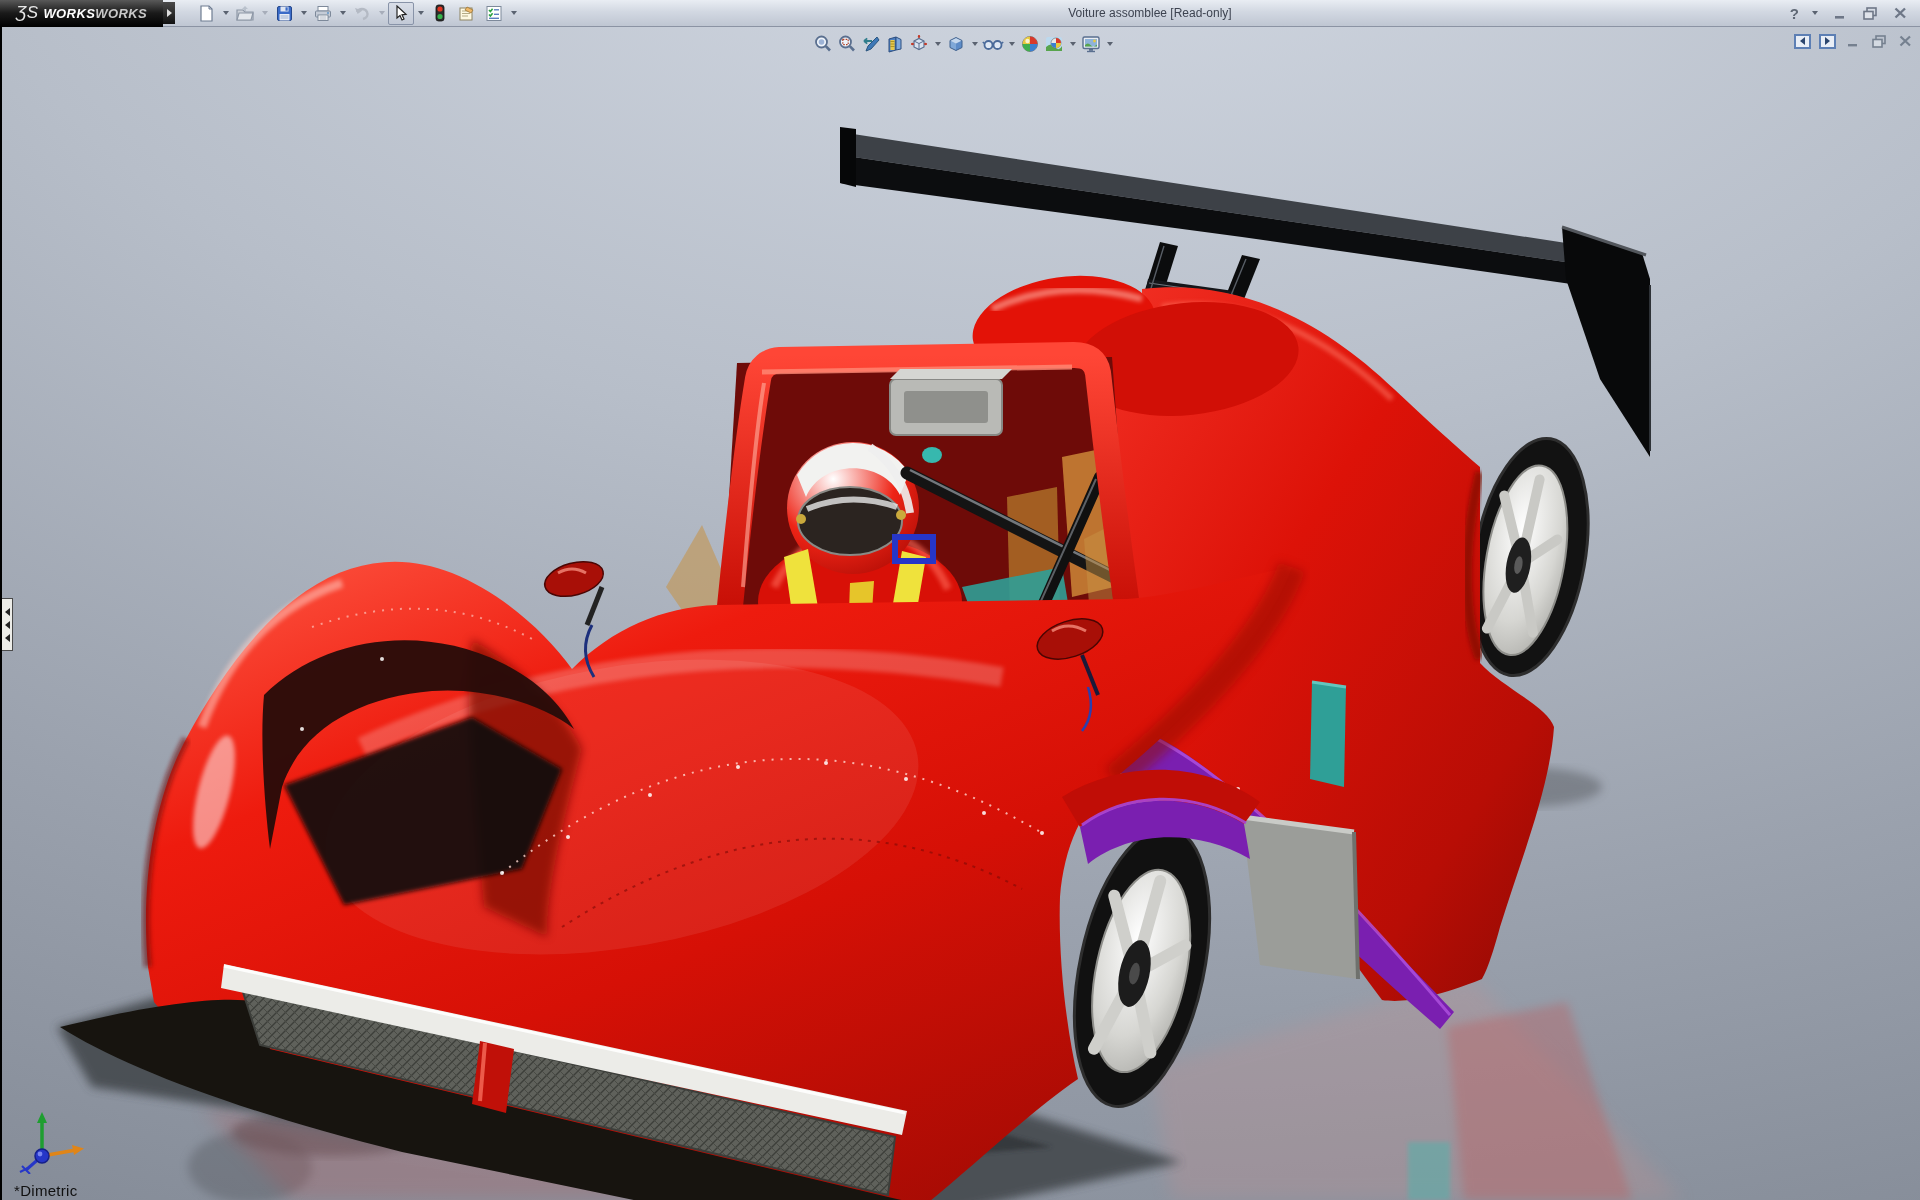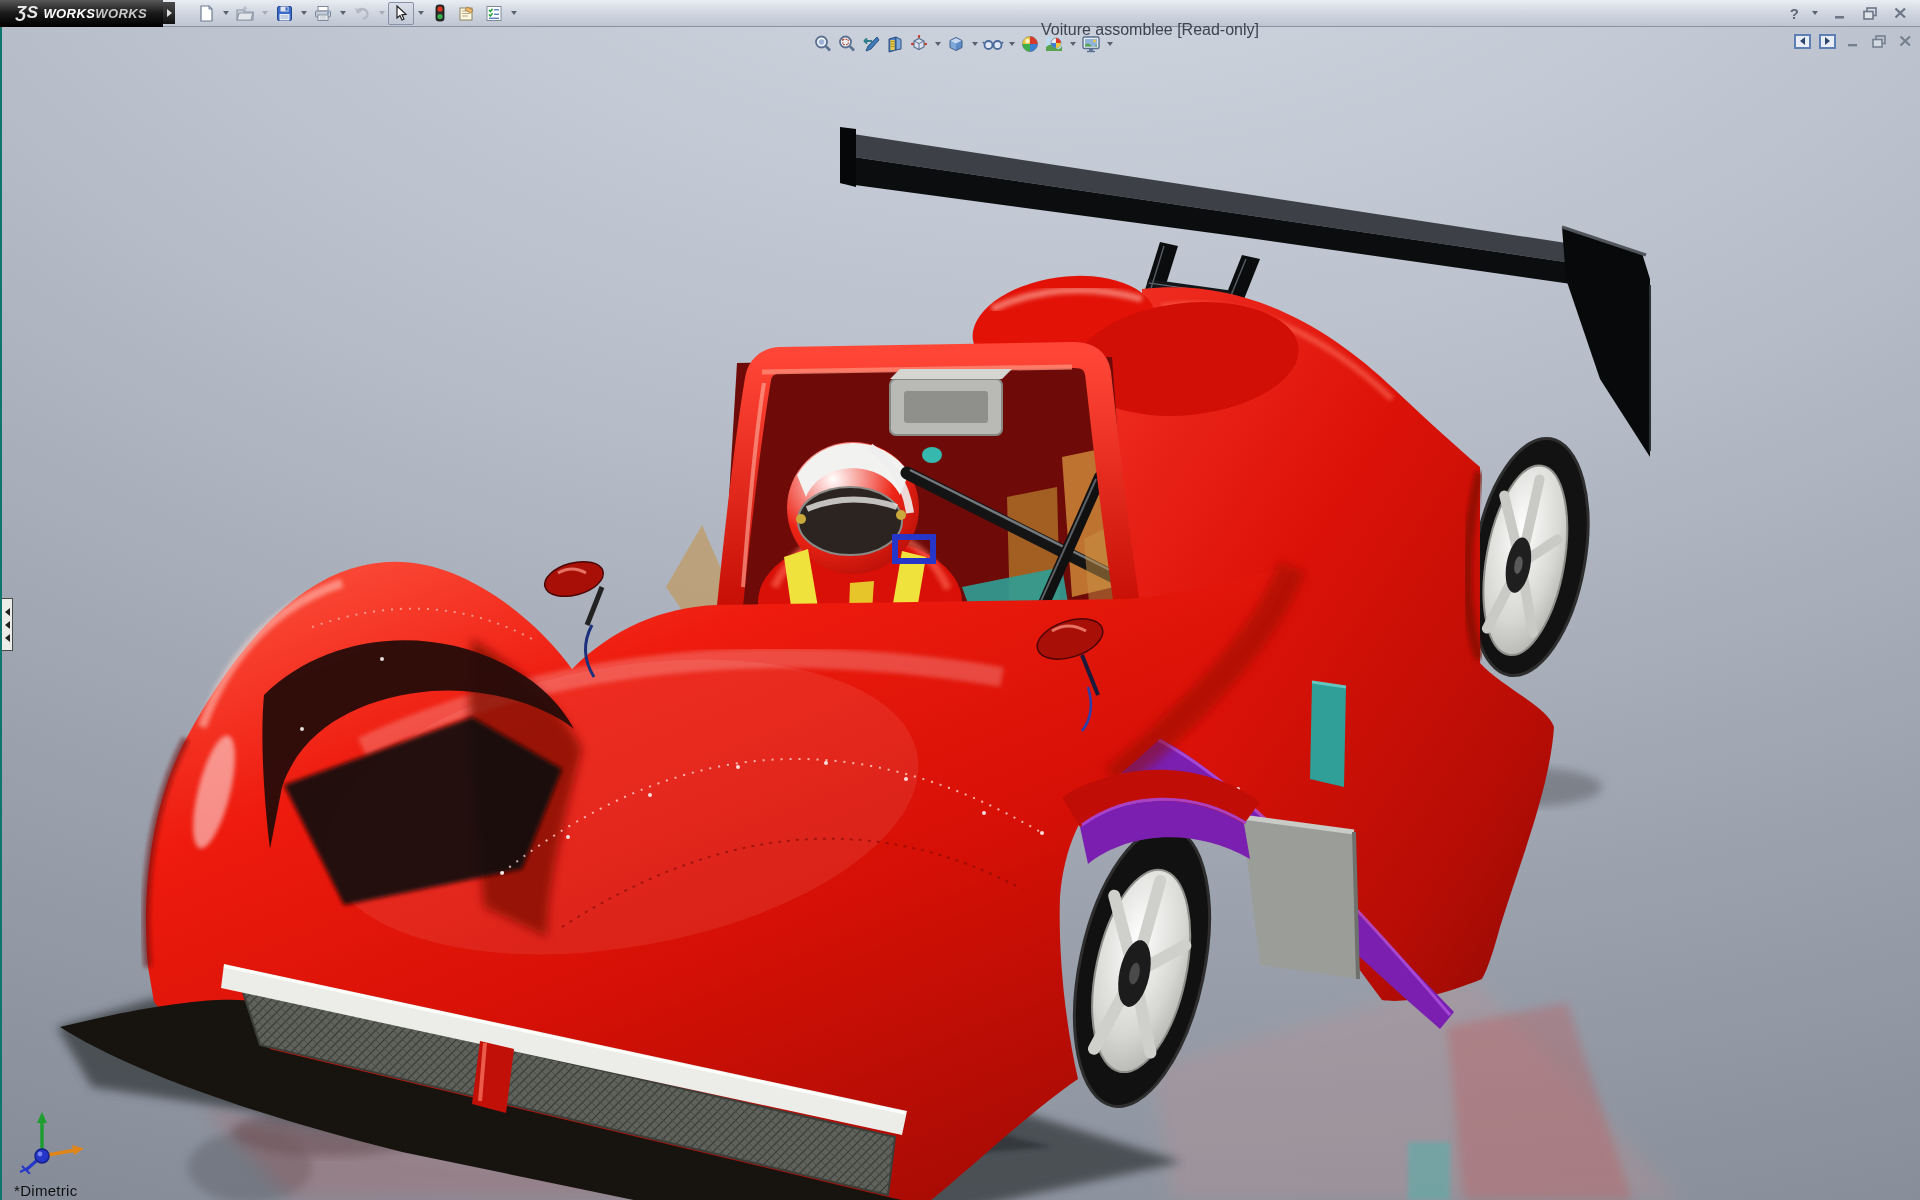--- a/index.html
+++ b/index.html
@@ -8,49 +8,49 @@
   #app { position:relative; width:1920px; height:1200px; }
 
   
   #titlebar { position:absolute; top:0; left:0; width:1920px; height:27px;
     background:linear-gradient(180deg,#e9edf3 0%,#d2d8e2 45%,#bfc6d2 100%);
     border-bottom:1px solid #8b93a3; display:flex; align-items:center; z-index:30; }
   #logo { width:163px; height:27px; flex:0 0 auto;
     background:linear-gradient(180deg,#595959 0%,#1a1a1a 48%,#000 100%);
     color:#fff; display:flex; align-items:center; justify-content:center;
     font-style:italic; font-size:13px; letter-spacing:.4px; }
-  #logo .glyph { font-weight:bold; font-size:17px; margin-right:5px; color:#e8e8e8; }
+  #logo .glyph { font-weight:normal; font-size:17px; margin-right:5px; color:#e8e8e8; }
   #logo .bold { font-weight:bold; color:#fff; }
   #logo .light { font-weight:bold; color:#c9c9c9; }
   #logo-expander { width:12px; height:22px; background:linear-gradient(180deg,#4a4a4a,#111);
     margin-right:18px; display:flex; align-items:center; justify-content:center; }
   #logo-expander .tri { width:0; height:0; border-left:5px solid #ddd;
     border-top:4px solid transparent; border-bottom:4px solid transparent; }
 
   .tb { display:flex; align-items:center; gap:1px; }
   .tbtn { width:26px; height:23px; display:flex; align-items:center; justify-content:center;
     border:1px solid transparent; border-radius:2px; }
   .tbtn.active { background:linear-gradient(180deg,#d9dee8,#c2c9d6);
     border:1px solid #8893a8; }
   .caret { width:11px; height:23px; display:flex; align-items:center; justify-content:center; }
   .caret i { width:0; height:0; border-top:4px solid #5a6270;
     border-left:3.5px solid transparent; border-right:3.5px solid transparent; display:block; }
   .caret.dim i { border-top-color:#a7adba; }
 
-  #title-text { position:absolute; left:1150px; top:16px; height:27px; line-height:27px;
-    transform:translateX(-50%); font-size:16px; color:#3d4350; white-space:nowrap; }
+  #title-text { position:absolute; left:1150px; top:0; height:27px; line-height:27px;
+    transform:translateX(-50%); font-size:12px; color:#3d4350; white-space:nowrap; }
 
   #win-controls { margin-left:auto; display:flex; align-items:center; gap:10px;
     padding-right:10px; }
   #help-btn { font-size:15px; font-weight:bold; color:#5f6875; line-height:27px; }
   .wglyph { display:flex; align-items:center; justify-content:center; width:20px; height:20px; }
 
   
   #viewport { position:absolute; top:27px; left:0; width:1920px; height:1173px;
-    border-left:2px solid #0f766e;padding-left:48px; }
+    border-left:2px solid #000000;padding-left:48px; }
   #scene { position:absolute; top:0; left:0; }
 
   
   #hud { position:absolute; left:810px; top:5px; display:flex; align-items:center;
     gap:2px; z-index:20; }
   .hbtn { width:22px; height:22px; display:flex; align-items:center; justify-content:center; }
 
   
   #doc-controls { position:absolute; right:6px; top:6px; display:flex; align-items:center;
     gap:8px; z-index:20; }

